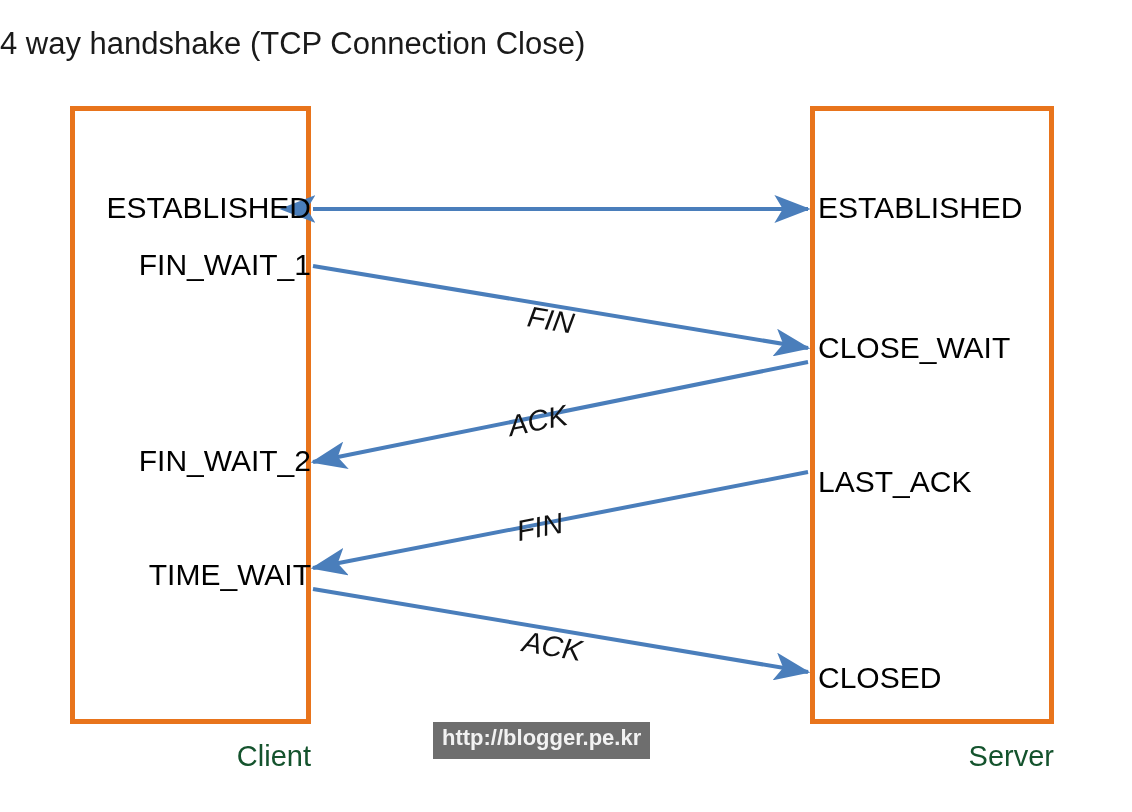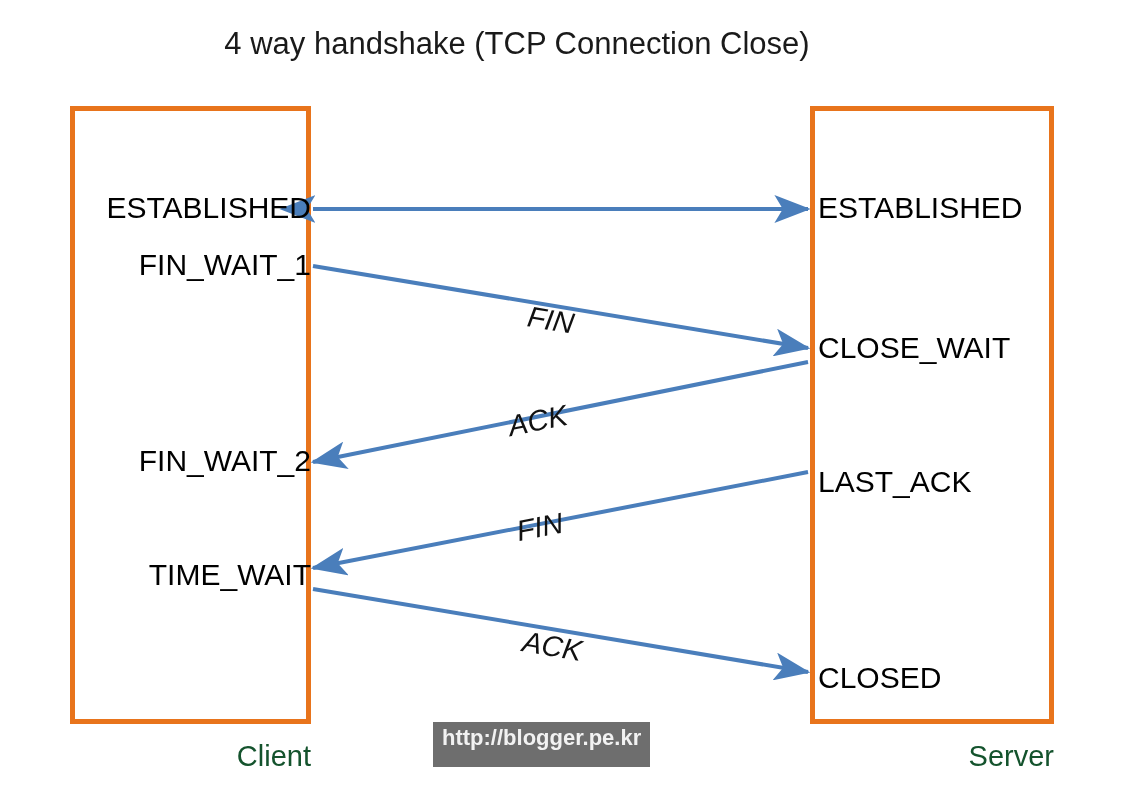--- a/index.html
+++ b/index.html
@@ -16,21 +16,21 @@
     height: 812px;
     background: #ffffff;
     overflow: hidden;
   }
   
   #diagram-title {
     position: absolute;
     left: 0;
     top: 26px;
     width: 1034px;
-    text-align: center;
+    text-align: left;
     font-size: 31px;
     color: #1a1a1a;
     letter-spacing: 0px;
     white-space: nowrap;
   }
   
   .lifeline-box {
     position: absolute;
     border: 5px solid #E8741C;
     background: transparent;
@@ -95,21 +95,21 @@
     color: #111111;
     white-space: nowrap;
     transform-origin: left bottom;
     font-style: italic;
   }
   
   #watermark {
     position: absolute;
     left: 433px;
     top: 722px;
-    padding: 3px 9px 16px 9px;
+    padding: 3px 9px 8px 9px;
     background: #6e6e6e;
     color: #f2f2f2;
     font-size: 22px;
     font-weight: bold;
     letter-spacing: 0px;
     white-space: nowrap;
   }
 </style>
 </head>
 <body>

